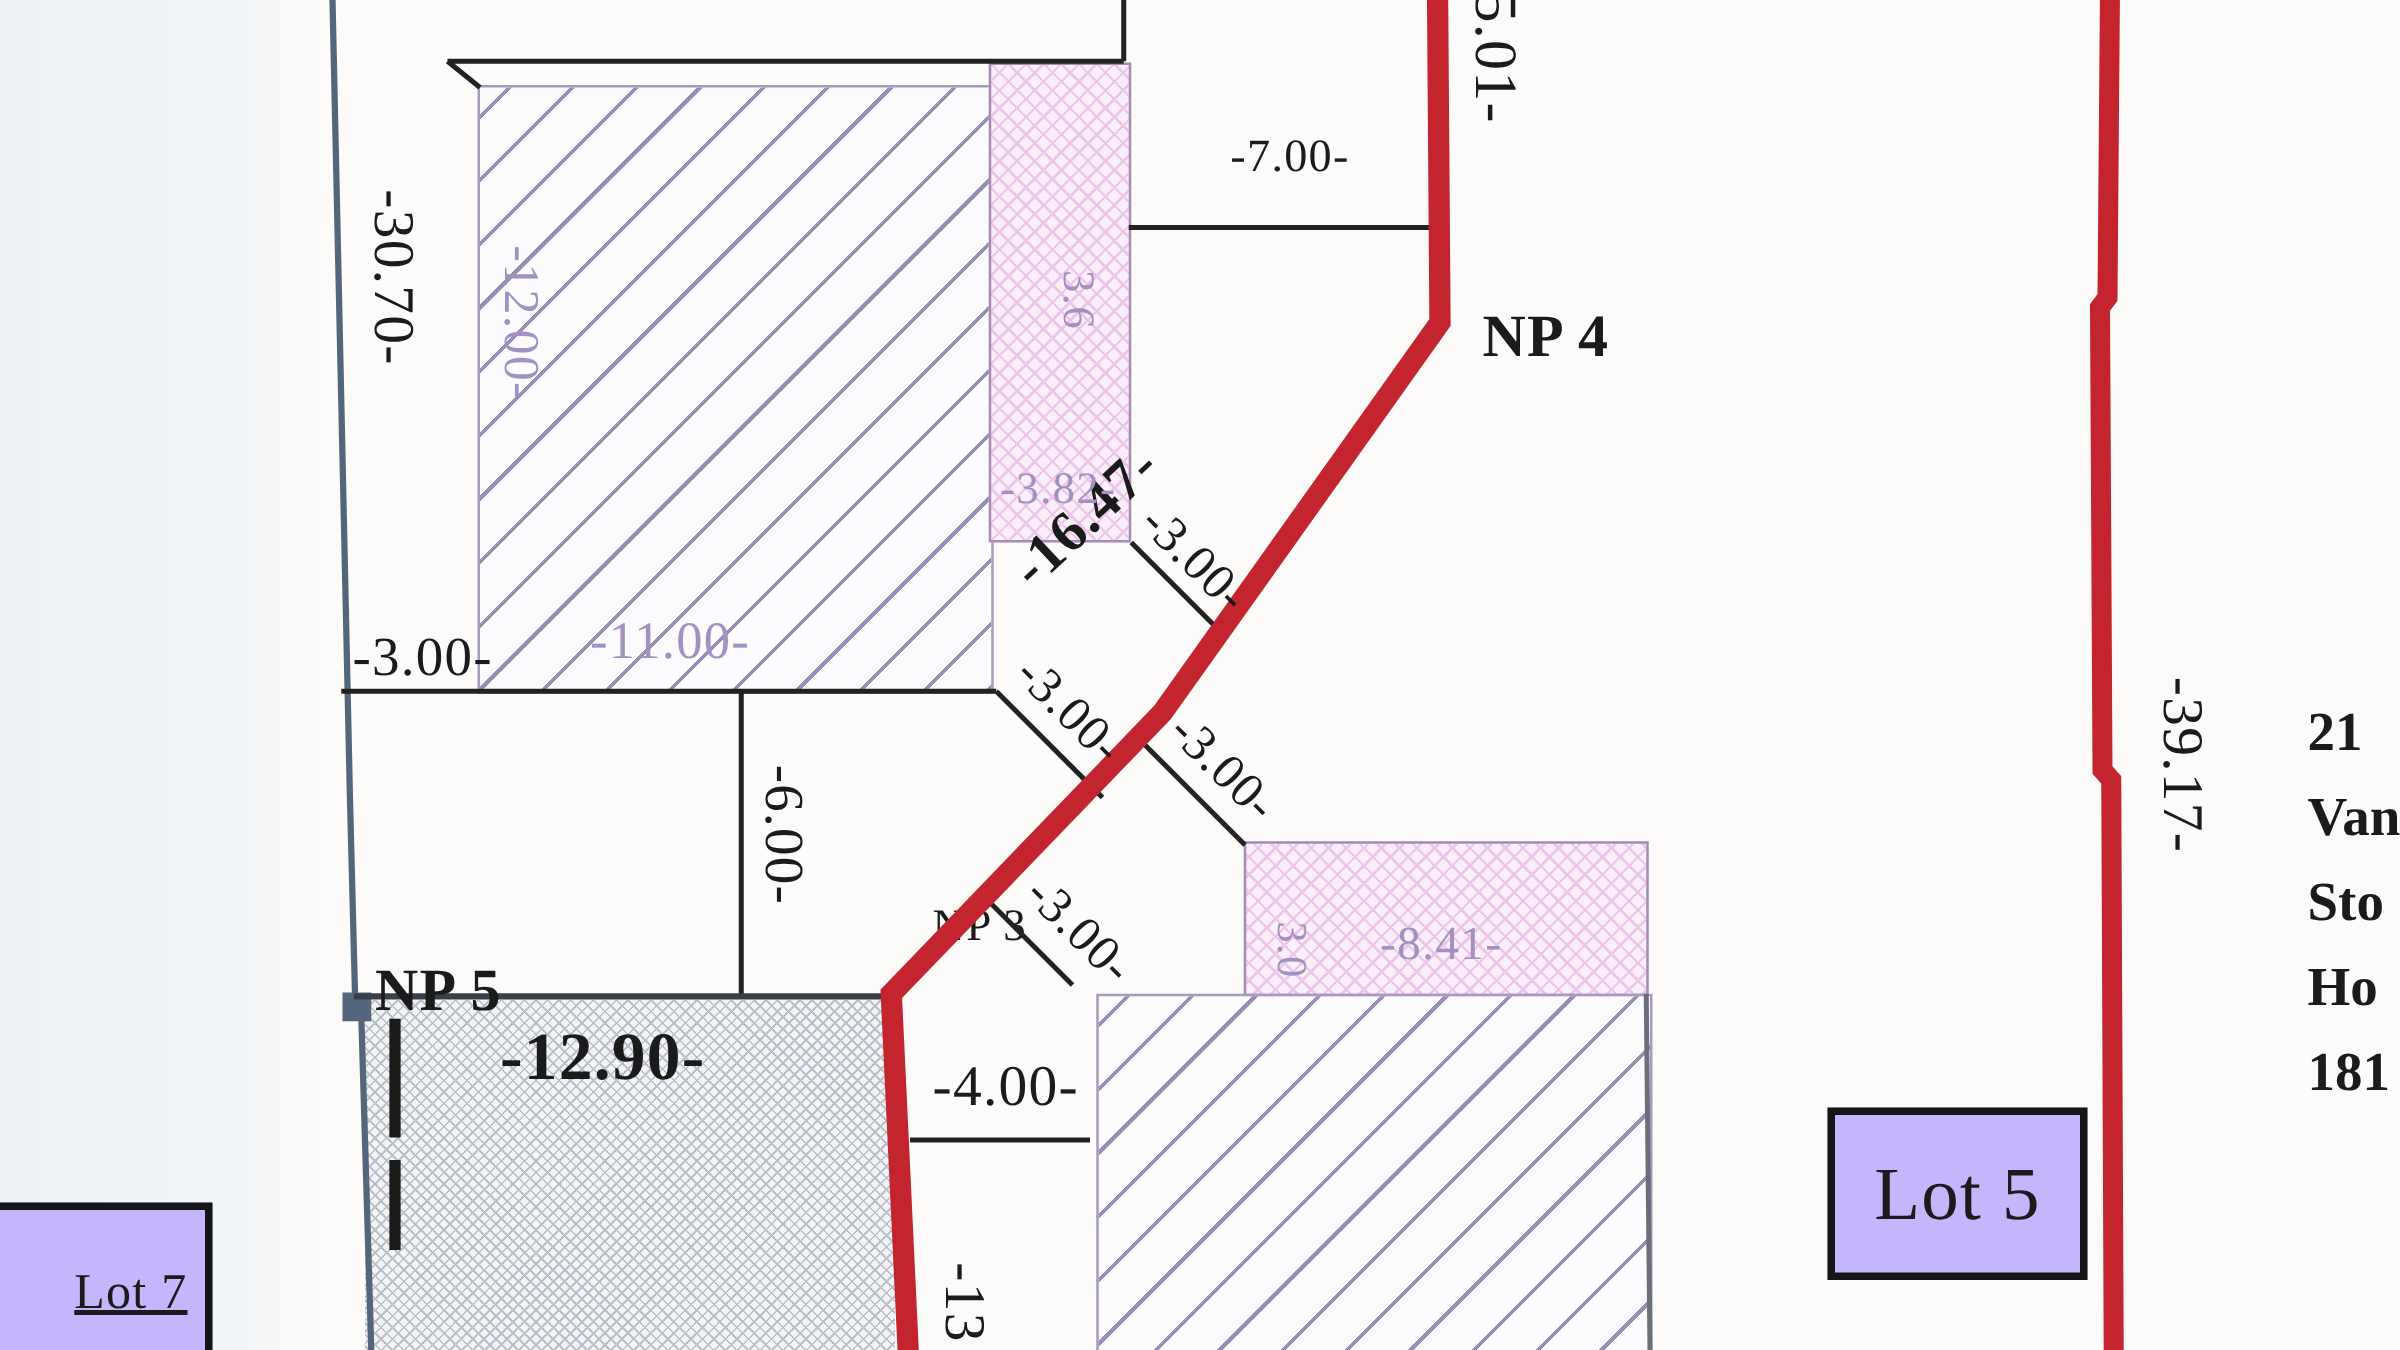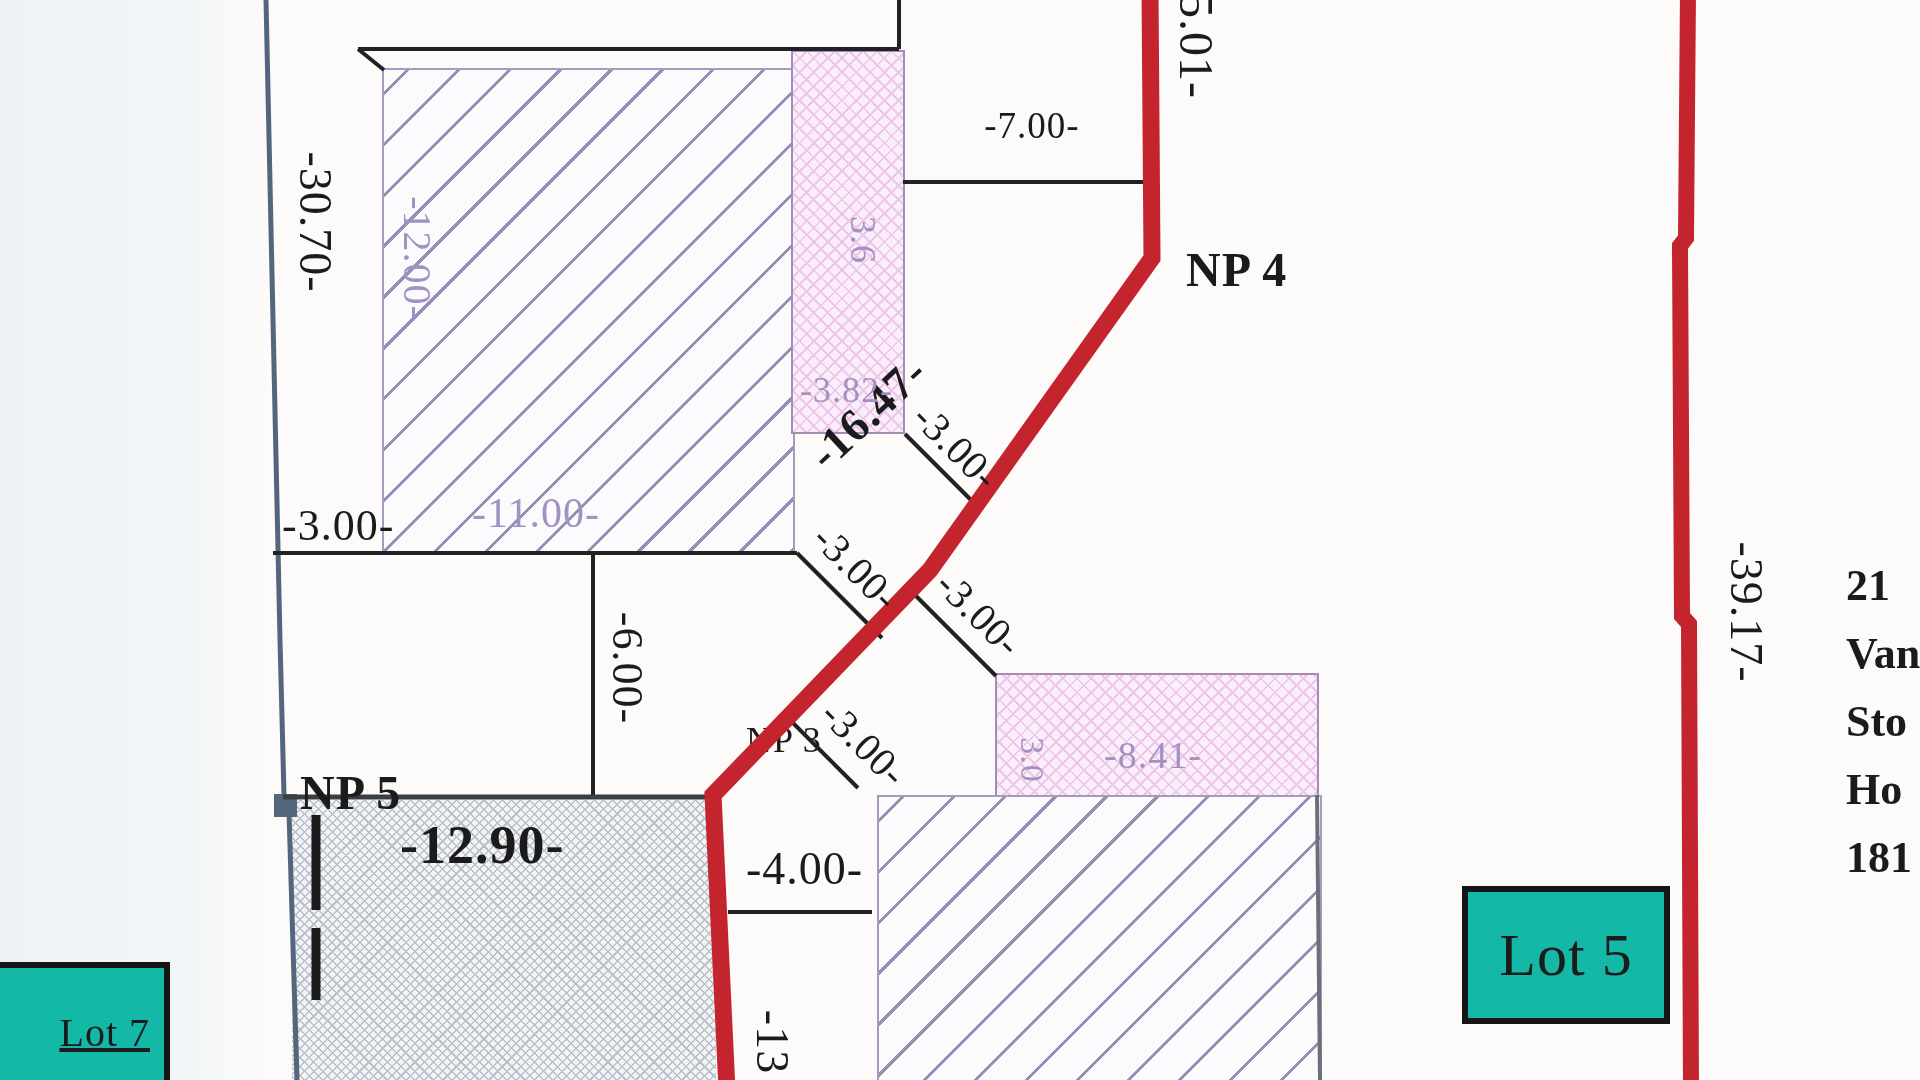--- a/index.html
+++ b/index.html
@@ -22,21 +22,21 @@
   .pink{position:absolute;border:2px solid #a58cb5;background-color:#faeefa;background-image:
     repeating-linear-gradient(45deg,transparent 0px,transparent 8px,#eec6ea 8px,#eec6ea 10px),
     repeating-linear-gradient(135deg,transparent 0px,transparent 8px,#eec6ea 8px,#eec6ea 10px);}
   
   .grayhatch{position:absolute;background-color:#f2f3f5;background-image:
     repeating-linear-gradient(45deg,transparent 0px,transparent 5px,#bcc2cc 5px,#bcc2cc 6.5px),
     repeating-linear-gradient(135deg,transparent 0px,transparent 5px,#bcc2cc 5px,#bcc2cc 6.5px);}
   svg.overlay{position:absolute;left:0;top:0;z-index:3;}
   .under{z-index:2;} .over{z-index:4;}
   .fill{z-index:1;}
-  .box{position:absolute;border:6px solid #151515;background:#14b8a6;z-index:4;
+  .box{position:absolute;border:6px solid #151515;background:#c4b5fd;z-index:4;
        display:flex;align-items:center;justify-content:center;}
 </style>
 </head>
 <body>
 
 <div class="canvas">
 
   <div class="tint fill"></div>
 
   <div class="hatch1 fill" style="left:382px;top:68px;width:409px;height:483px;"></div>

